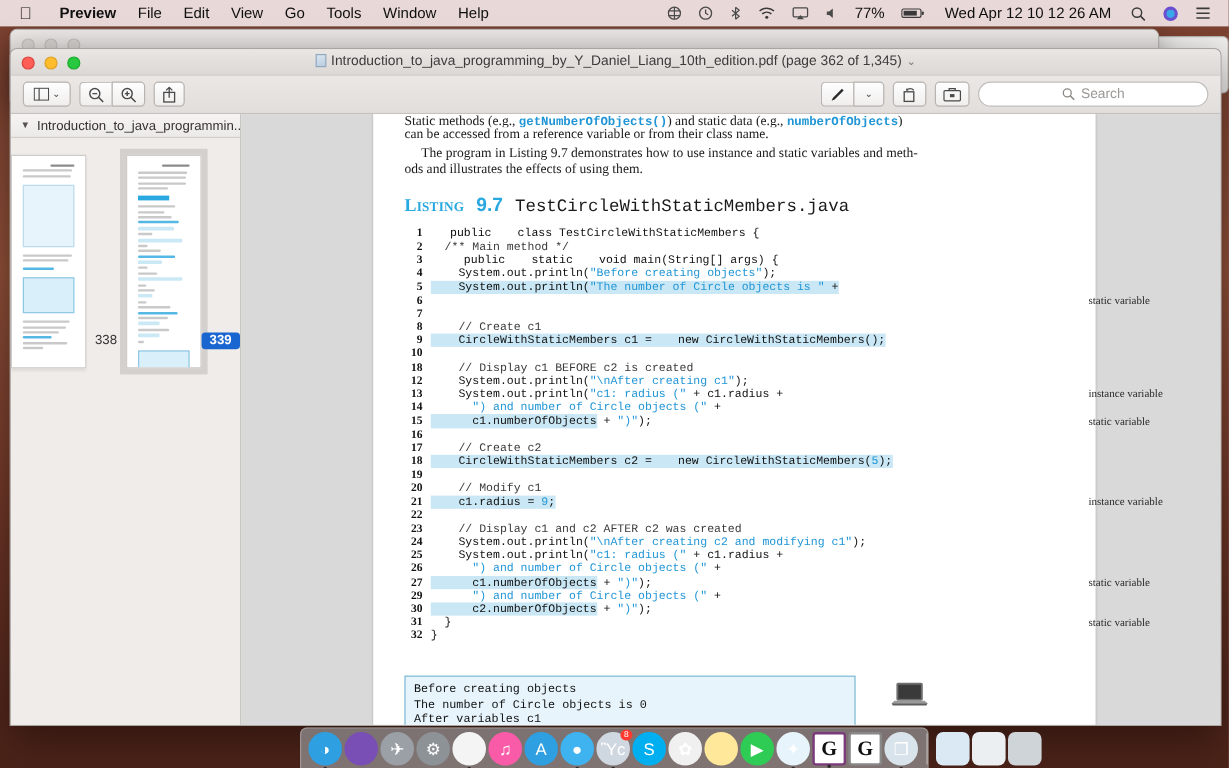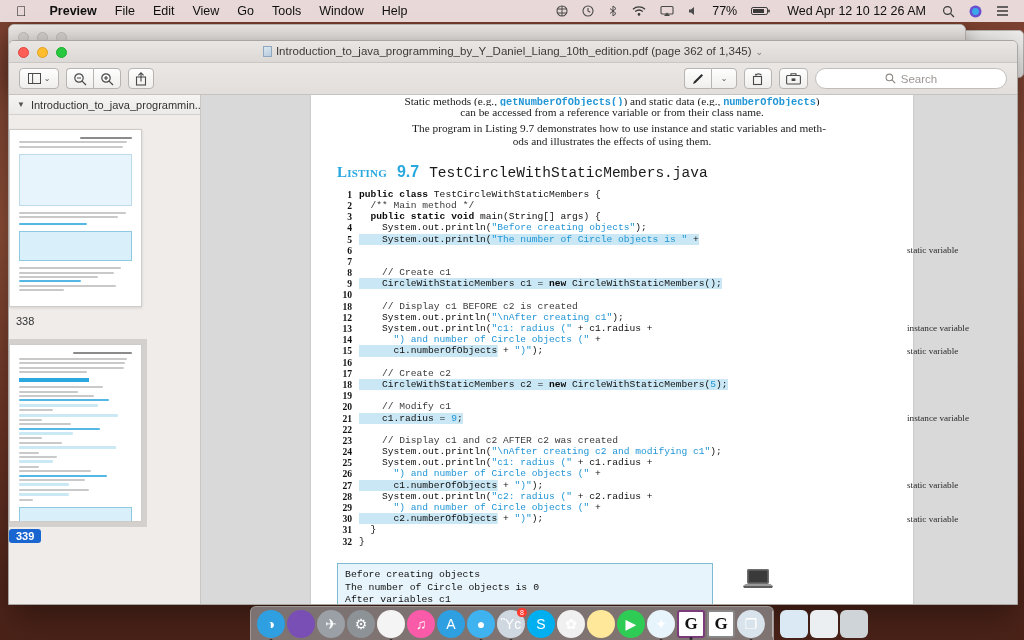--- a/index.html
+++ b/index.html
@@ -134,21 +134,21 @@
     width: 192px; background: #efecea; border-right: 1px solid #c9c5c2;
     position: relative; overflow: hidden; flex: 0 0 192px;
   }
   #sb-header {
     height: 20px; display: flex; align-items: center; gap: 6px; padding: 0 8px;
     font-size: 11px; color: #35322f;
     background: linear-gradient(180deg,#f6f4f3,#eceae8);
     border-bottom: 1px solid #d3cfcc;
   }
   #sb-header .tri { font-size: 8px; color: #56524f; }
-  .thumb-wrap { display: flex; flex-direction: column; align-items: flex-start; padding-top: 14px; }
+  .thumb-wrap { display: flex; flex-direction: row; align-items: flex-end; padding-top: 14px; }
   .thumb {
     width: 133px; height: 178px; background: #fff;
     border: 1px solid #cfcbc8; box-shadow: 0 1px 3px rgba(0,0,0,0.12);
     overflow: hidden; padding: 7px 9px;
   }
   .thumb.selected { outline: 5px solid #d4d0cd; }
   .pagenum { font-size: 11px; color: #333; margin: 7px 0 16px; padding: 1px 7px; border-radius: 3px; }
   .pagenum.sel { background: #1a66d0; color: #fff; font-weight: bold; }
   
   .mline { height: 2px; background: #c9c9c9; margin-bottom: 2.4px; border-radius: 1px; }
@@ -160,21 +160,21 @@
   .mdiag { height: 52px; background: #e8f4fb; border: 1px solid #bcdcec; margin: 6px 0; }
 
   
   #pv-view { flex: 1; background: #d9d9d9; position: relative; overflow: hidden; }
   #page {
     position: absolute; left: 110px; top: 0; width: 602px; height: 520px;
     background: #fff; box-shadow: 0 0 2px rgba(0,0,0,0.18);
     padding: 0 26px;
   }
   .ptext { font-family: "Liberation Serif", serif; font-size: 11.3px; color: #1a1a1a;
-    line-height: 13.6px; text-align: center; }
+    line-height: 13.6px; }
   .ptext.clip-top { height: 11px; overflow: hidden; }
   .mono-b { font-family: "Liberation Mono", monospace; color: #2196d6; font-weight: bold; font-size: 10.3px; }
   .indent { text-indent: 14px; }
 
   .listing-head { margin: 14px 0 8px; display: flex; align-items: baseline; gap: 10px; }
   .listing-head .lbl {
     font-family: Liberation Serif, serif; font-variant: small-caps;
     font-weight: bold; color: #29a8e0; font-size: 15px; letter-spacing: .2px;
   }
   .listing-head .num { color: #29a8e0; font-weight: bold; font-size: 16px; }
@@ -187,21 +187,21 @@
   .cl .ln {
     width: 22px; text-align: right; flex: 0 0 22px;
     font-family: "Liberation Serif", serif; font-weight: bold;
     font-size: 9.6px; color: #111; padding-right: 7px;
   }
   .cl .src {
     font-family: "Liberation Mono", monospace; font-size: 9.6px; color: #111;
     white-space: pre; line-height: 11.2px;
   }
   .hl { background: #c9e7f4; }
-  .kw { color: #0b0b0b; font-weight: bold; }
+  .kw { color: #0b0b0b; font-weight: normal; margin-left: 16px; }
   .str { color: #2196d6; }
   .cmt { color: #3a3a3a; }
   .numlit { color: #2196d6; }
 
   .margin-note {
     position: absolute; left: 596px;
     font-family: "Liberation Serif", serif; font-size: 9.2px; color: #2a2a2a;
     white-space: nowrap;
   }
 
@@ -599,24 +599,20 @@
             </div>
             <div class="cl">
               <span class="ln">26</span>
               <span class="src">      <span class="str">") and number of Circle objects ("</span> +</span>
             </div>
             <div class="cl">
               <span class="ln">27</span>
               <span class="src" style="background: linear-gradient(rgb(201, 231, 244), rgb(201, 231, 244)) 0% 0% / 138.72px 100% no-repeat;">      c1.numberOfObjects + <span class="str">")"</span>);</span>
             </div>
             <div class="cl">
-              <span class="ln">28</span>
-              <span class="src">    System.out.println(<span class="str">"c2: radius ("</span> + c2.radius +</span>
-            </div>
-            <div class="cl">
               <span class="ln">29</span>
               <span class="src">      <span class="str">") and number of Circle objects ("</span> +</span>
             </div>
             <div class="cl">
               <span class="ln">30</span>
               <span class="src" style="background: linear-gradient(rgb(201, 231, 244), rgb(201, 231, 244)) 0% 0% / 138.72px 100% no-repeat;">      c2.numberOfObjects + <span class="str">")"</span>);</span>
             </div>
             <div class="cl">
               <span class="ln">31</span>
               <span class="src">  }</span>

